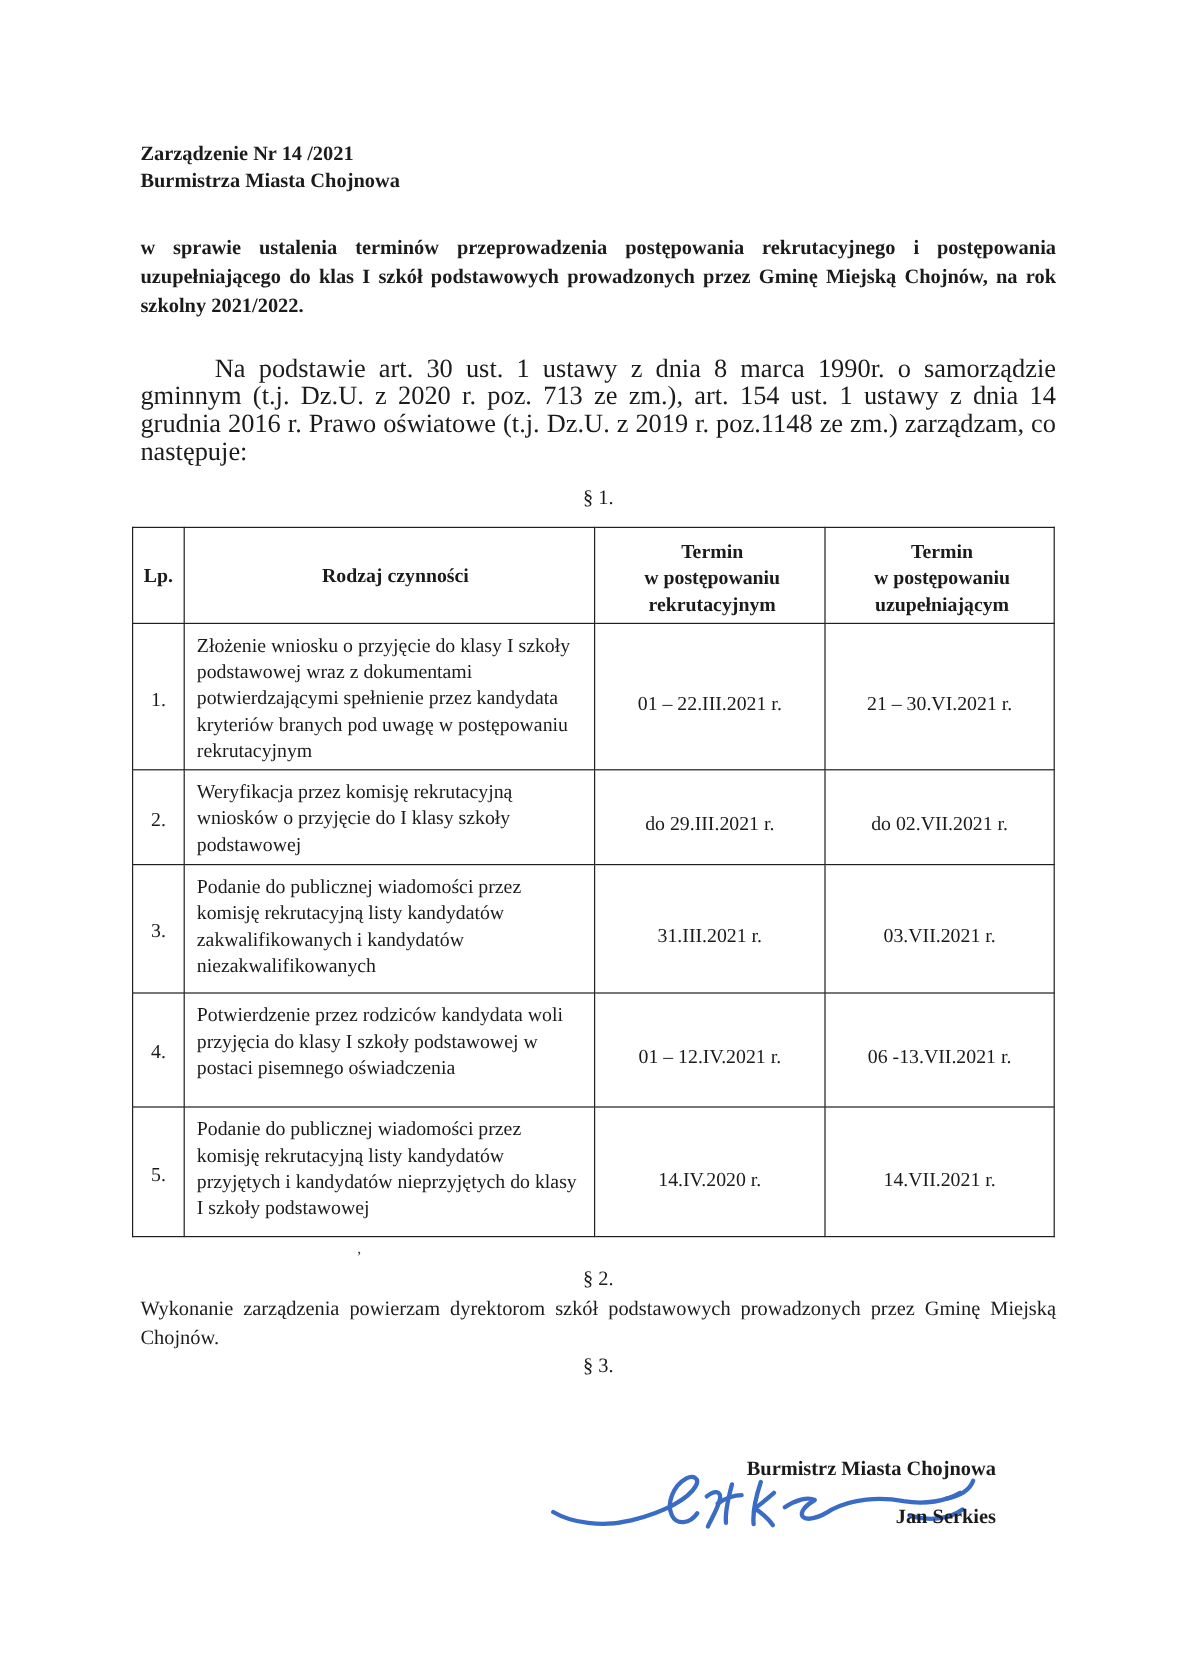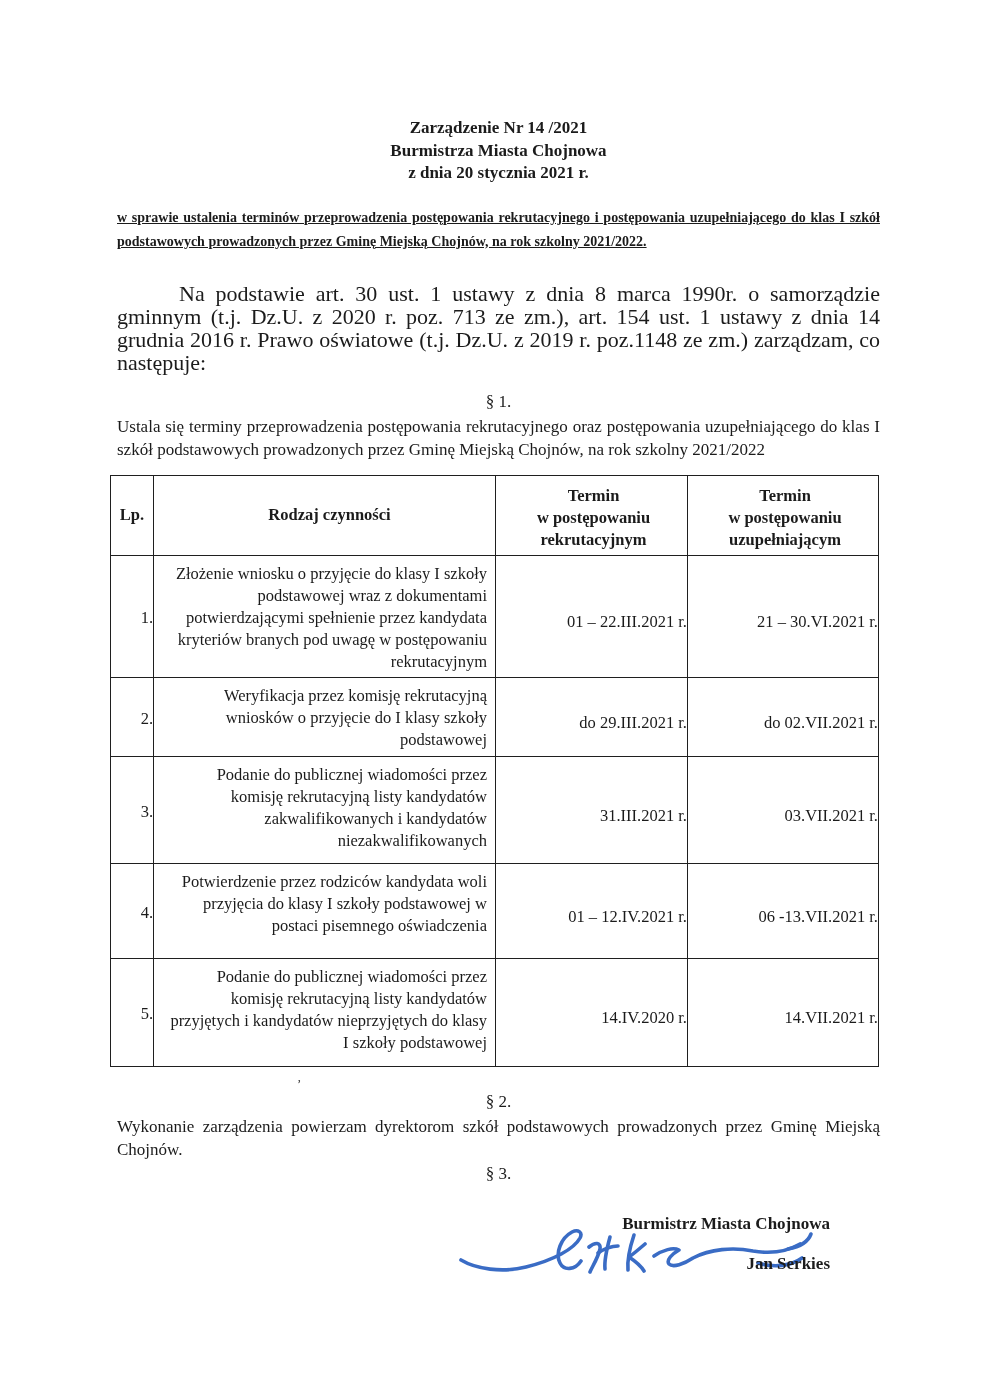--- a/index.html
+++ b/index.html
@@ -10,27 +10,26 @@
     color: #1b1b1b;
     position: relative;
     overflow: hidden;
   }
   .page {
     position: absolute; inset: 0;
     padding: 117px 110px 0 117px;
   }
   .content { width: 763px; position: relative; }
 
-  .title-block { text-align: center; font-weight: bold; font-size: 17px; line-height: 22.5px; }
+  .title-block { font-weight: bold; font-size: 17px; line-height: 22.5px; }
 
   .subject {
-    margin-top: 21px;
-    font-weight: bold; font-size: 14px; line-height: 24px;
+    margin-top: 33px;
+    font-weight: bold; font-size: 17px; line-height: 24px;
     text-align: justify;
-    text-decoration: underline;
   }
   .legal {
     margin-top: 28px;
     font-size: 22px; line-height: 23px;
     text-align: justify;
     text-indent: 62px;
   }
   .sect-heading {
     margin-top: 17px;
     text-align: center;
@@ -48,21 +47,21 @@
     width: 768px;
     border-collapse: collapse;
     table-layout: fixed;
   }
   table.terms col.c-lp  { width: 43px; }
   table.terms col.c-act { width: 342px; }
   table.terms col.c-rec { width: 192px; }
   table.terms col.c-sup { width: 191px; }
   table.terms th, table.terms td {
     border: 1.6px solid #1f1f1f;
-    font-size: 16.5px; line-height: 22px; text-align: right;
+    font-size: 16.5px; line-height: 22px;
   }
   table.terms thead tr { height: 80px; }
   table.terms th { font-weight: bold; text-align: center; }
   th.h-lp { text-align: center; vertical-align: middle; }
   th.h-act { vertical-align: middle; padding-left: 10px; }
   th.h-term { vertical-align: top; padding: 9px 6px 0 10px; white-space: pre-line; }
   td.c-num { text-align: center; vertical-align: middle; padding-top: 4px; }
   td.c-text { vertical-align: top; padding: 7px 8px 4px 10px; }
   td.c-date { text-align: center; vertical-align: middle; padding-top: 12px; font-size: 17px; }
   tbody tr:nth-child(1) { height: 111px; }
@@ -90,29 +89,27 @@
 </style>
 </head>
 <body>
 
 <div class="page">
   <div class="content">
 
     <div class="title-block">
       <div>Zarządzenie Nr 14 /2021</div>
       <div>Burmistrza Miasta Chojnowa</div>
-      <div>z dnia 20 stycznia 2021 r.</div>
     </div>
 
     <p class="subject">w sprawie ustalenia terminów przeprowadzenia postępowania rekrutacyjnego i postępowania uzupełniającego do klas I szkół podstawowych prowadzonych przez Gminę Miejską Chojnów, na rok szkolny 2021/2022.</p>
 
     <p class="legal">Na podstawie art. 30 ust. 1 ustawy z dnia 8 marca 1990r. o samorządzie gminnym (t.j. Dz.U. z 2020 r. poz. 713 ze zm.), art. 154 ust. 1 ustawy z dnia 14 grudnia 2016 r. Prawo oświatowe (t.j. Dz.U. z 2019 r. poz.1148 ze zm.)  zarządzam, co następuje:</p>
 
     <div class="sect-heading">§ 1.</div>
-    <p class="sect-body">Ustala się terminy przeprowadzenia postępowania rekrutacyjnego oraz postępowania uzupełniającego do klas I szkół podstawowych prowadzonych przez Gminę Miejską Chojnów, na rok szkolny 2021/2022</p>
 
     <table class="terms">
       <colgroup>
         <col class="c-lp">
           <col class="c-act">
           <col class="c-rec">
           <col class="c-sup">
       </colgroup>
       <thead>
         <tr>

